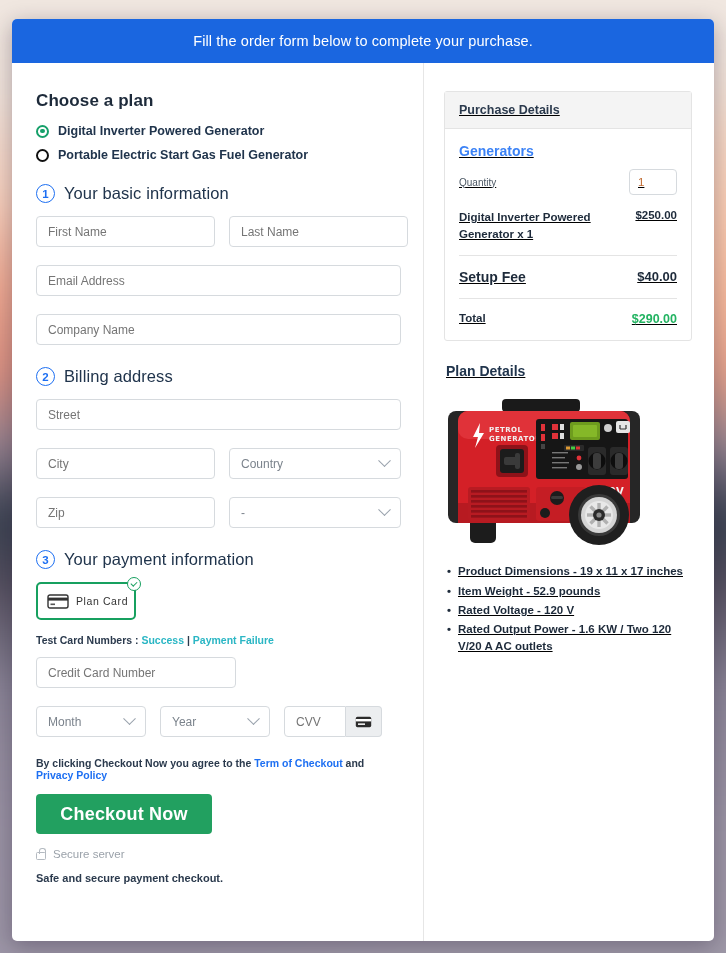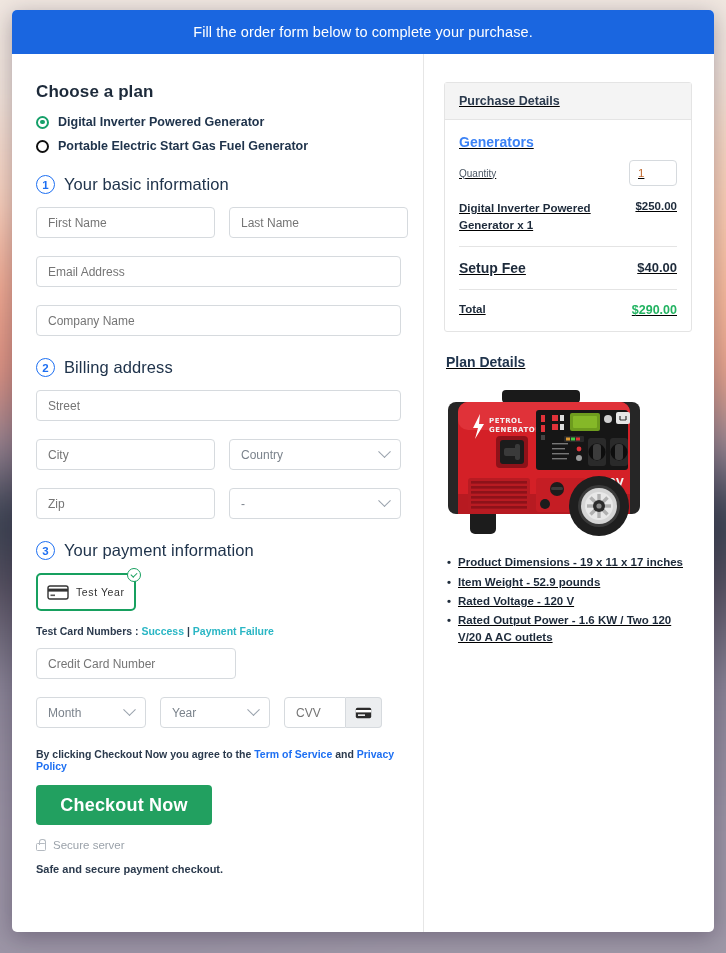--- a/index.html
+++ b/index.html
@@ -35,21 +35,21 @@
     background:
       radial-gradient(ellipse 60% 30% at 78% 30%, rgba(255,205,170,.75), transparent 70%),
       radial-gradient(ellipse 45% 22% at 25% 38%, rgba(222,150,140,.55), transparent 70%),
       radial-gradient(ellipse 70% 18% at 50% 56%, rgba(40,48,62,.65), transparent 72%),
       radial-gradient(ellipse 50% 25% at 20% 88%, rgba(150,142,162,.6), transparent 75%);
   }
 
   
   #card {
     position: absolute;
-    left: 12px; top: 10px;
+    left: 12px; top: 19px;
     width: 702px; height: 922px;
     background: #ffffff;
     border-radius: 5px;
     box-shadow: 0 5px 22px rgba(40,30,55,.35);
     overflow: hidden;
     display: flex; flex-direction: column;
   }
   .banner {
     height: 44px;
     background: #1a66e0;
@@ -269,21 +269,21 @@
         <span class="step-num">3</span>
         <span class="step-title">Your payment information</span>
       </div>
 
       <div class="cardtile">
         <svg width="22" height="15" viewBox="0 0 22 15">
           <rect x="1" y="1" width="20" height="13" rx="2" fill="#fff" stroke="#333" stroke-width="1.4"></rect>
           <rect x="1" y="3.6" width="20" height="3" fill="#333"></rect>
           <rect x="3.5" y="9.5" width="4.5" height="1.6" fill="#555"></rect>
         </svg>
-        <span class="lbl">Test  Year</span>
+        <span class="lbl">Plan  Card</span>
         <span class="check-badge"></span>
       </div>
 
       <div class="testnums">
         <span>Test Card Numbers : </span><a href="#">Success</a><span class="bar"> | </span><a href="#">Payment Failure</a>
       </div>
 
       <input class="field" style="width: 200px; margin-bottom: 18px;" placeholder="Credit Card Number">
 
       <div style="display:flex;gap:14px">
@@ -301,21 +301,21 @@
             <svg width="17" height="12" viewBox="0 0 17 12">
               <rect x=".8" y=".8" width="15.4" height="10.4" rx="1.6" fill="#2b2b2b"></rect>
               <rect x=".8" y="3" width="15.4" height="2.4" fill="#fff"></rect>
               <rect x="3" y="7.4" width="7" height="1.5" fill="#fff"></rect>
             </svg>
           </div>
         </div>
       </div>
 
       <div class="terms">
-        <span>By clicking Checkout Now you agree to the </span><a href="#">Term of Service</a><span> and </span><a href="#">Privacy Policy</a>
+        <span>By clicking Checkout Now you agree to the </span><a href="#">Term of Checkout</a><span> and </span><a href="#">Privacy Policy</a>
       </div>
 
       <button class="checkout-btn">Checkout Now</button>
 
       <div class="secure">
         <span class="lock"></span>
         <span class="secure-txt">Secure server</span>
       </div>
       <div class="safe-txt">Safe and secure payment checkout.</div>
     </div>

